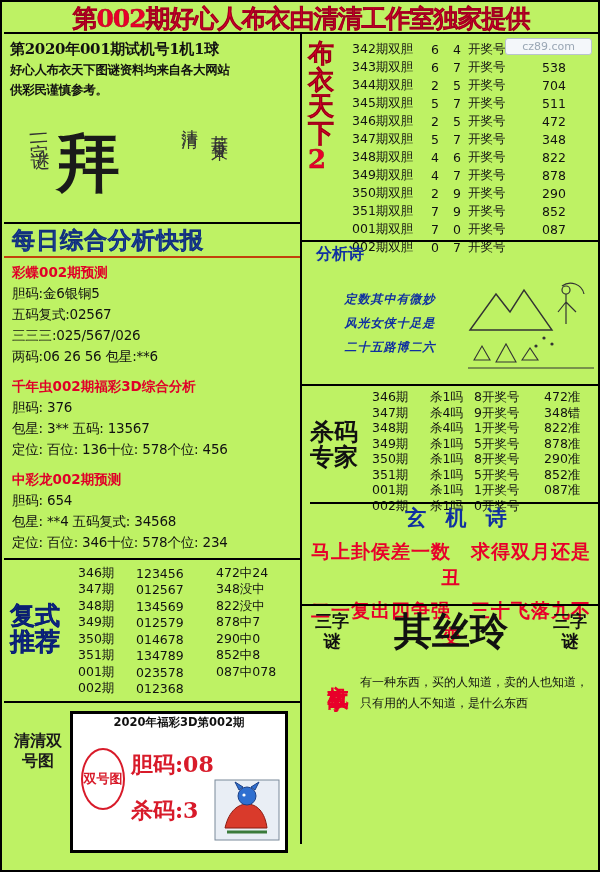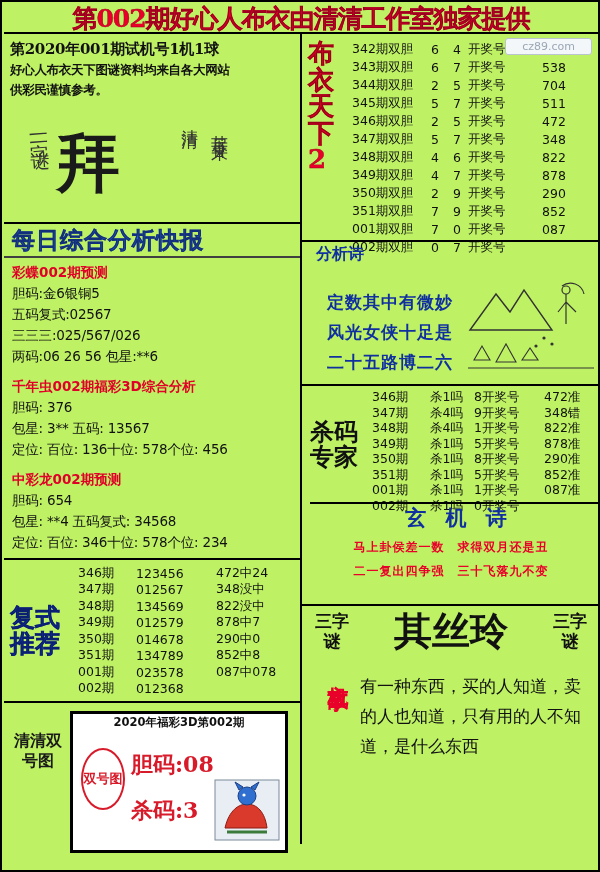--- a/index.html
+++ b/index.html
@@ -65,37 +65,37 @@
     font-size:17px; color:#333; letter-spacing:3px;
   }
   .brush-vert-r2 {
     position:absolute; left:205px; top:16px;
     writing-mode:vertical-rl;
     font-family:"DejaVu Serif","Liberation Serif",serif;
     font-size:17px; color:#333; letter-spacing:3px;
   }
   .banner-daily {
     height:34px; display:flex; align-items:center; padding-left:8px;
-    border-bottom:2px solid #404040;
+    border-bottom:2px solid #c2410c;
   }
   .banner-daily span {
     font-family:"DejaVu Serif","Liberation Serif",serif;
     font-weight:bold; font-size:23px; color:#2f5fd0;
     -webkit-text-stroke:0.5px #12307a;
     letter-spacing:1px;
   }
   .pred-block { padding:3px 8px; }
   .pred-title { font-size:13.5px; font-weight:bold; color:#e00028; margin:3px 0 1px 0;}
   .pred-row { font-size:13.5px; color:#111; margin:3px 0; letter-spacing:-0.2px;}
   
   .rec-area { position:relative; border-top:2px solid #000; height:143px; }
   .rec-label {
     position:absolute; left:6px; top:6px; width:62px; height:130px;
     display:flex; flex-direction:column; align-items:center; justify-content:center;
-    font-family:Liberation Serif, serif;
+    font-family:Liberation Mono, monospace;
     font-weight:bold; font-size:25px; color:#1030a0; line-height:1.05;
     -webkit-text-stroke:0.4px #0a1f70;
   }
   .rec-table { position:absolute; left:74px; top:5px; font-size:12.5px; color:#111; }
   .rec-row { display:flex; height:16.5px; align-items:center; }
   .rec-c1 { width:58px; }
   .rec-c2 { width:80px; }
   .rec-c3 { width:80px; }
   
   .img-area { position:relative; border-top:2px solid #000; height:165px; }
@@ -136,63 +136,63 @@
   .dan-c3 { width:22px; text-align:center; }
   .dan-c4 { width:74px; }
   .poem-head {
     position:absolute; left:0; top:206px; width:298px; height:26px;
     border-top:2px solid #000;
     display:flex; align-items:center; padding-left:14px;
   }
   .poem-head span { font-family:"DejaVu Serif","Liberation Serif",serif; font-weight:bold; font-size:16px; color:#1030a0;}
   .poem-body { position:absolute; left:0; top:232px; width:298px; height:118px; }
   .poem-lines { position:absolute; left:8px; top:18px; width:160px; text-align:center; }
-  .poem-lines div { font-family:"DejaVu Serif","Liberation Serif",serif; font-size:17px; font-weight:bold; color:#1030a0; margin:7px 0; letter-spacing:1px;}
+  .poem-lines div { font-family:"DejaVu Serif","Liberation Serif",serif; font-size:12px; font-weight:bold; color:#1030a0; margin:7px 0; letter-spacing:1px;font-style:italic;}
   .mountain { position:absolute; right:4px; top:2px; width:130px; height:112px; }
   .kill-area { position:absolute; left:0; top:350px; width:298px; height:118px; border-top:2px solid #000;}
   .kill-label {
     position:absolute; left:8px; top:6px; width:56px; height:104px;
     display:flex; flex-direction:column; align-items:center; justify-content:center;
     font-family:"DejaVu Serif","Liberation Serif",serif;
     font-weight:bold; font-size:24px; color:#111; line-height:1.05;
   }
   .kill-table { position:absolute; left:70px; top:4px; font-size:12.5px; color:#111;}
   .kill-row { display:flex; height:15.5px; align-items:center;}
   .kill-c1 { width:58px; }
   .kill-c2 { width:44px; }
   .kill-c3 { width:70px; }
   .kill-c4 { width:46px; }
   .xuanji-head {
     position:absolute; left:8px; top:468px; width:298px; height:30px; border-top:2px solid #000;
     display:flex; align-items:center; justify-content:center;
   }
   .xuanji-head span { font-family:"DejaVu Serif","Liberation Serif",serif; font-weight:bold; font-size:21px; color:#1030a0; letter-spacing:6px;}
   .xuanji-body { position:absolute; left:0; top:498px; width:298px; height:72px; text-align:center; }
-  .xuanji-body div { font-family:"DejaVu Serif","Liberation Serif",serif; font-weight:bold; font-size:12px; color:#e8002a; margin:7px 0; letter-spacing:1px;}
+  .xuanji-body div { font-family:"DejaVu Serif","Liberation Serif",serif; font-weight:bold; font-size:19px; color:#e8002a; margin:7px 0; letter-spacing:1px;}
   .riddle-area { position:absolute; left:0; top:570px; width:298px; height:268px; border-top:2px solid #000;}
   .riddle-top { position:relative; height:58px; }
   .riddle-sz-l, .riddle-sz-r {
     position:absolute; top:6px; width:44px; text-align:center;
     font-family:"DejaVu Serif","Liberation Serif",serif; font-weight:bold; font-size:17px; color:#111; line-height:1.15;
   }
   .riddle-sz-l { left:8px; }
   .riddle-sz-r { right:8px; }
   .riddle-big {
     position:absolute; left:0; top:0; width:100%; text-align:center;
     font-family:"DejaVu Serif","Liberation Serif",serif; font-weight:bold; font-size:38px; color:#111;
   }
   .riddle-vert {
     position:absolute; left:10px; top:62px; width:40px; height:190px;
     writing-mode:vertical-rl;
     font-family:"DejaVu Serif","Liberation Serif",serif; font-weight:bold; font-size:21px; color:#e8002a;
     letter-spacing:2px;
   }
   .riddle-text {
     position:absolute; left:58px; top:66px; width:228px;
-    font-family:"DejaVu Serif","Liberation Serif",serif; font-size:17px; color:#111; line-height:1.75;
+    font-family:"DejaVu Serif","Liberation Serif",serif; font-size:12px; color:#111; line-height:1.75;
   }
 </style>
 </head>
 <body>
 
 <div class="page">
 
   <div class="header">
     <div class="header-title">第002期好心人布衣由清清工作室独家提供</div>
   </div>

